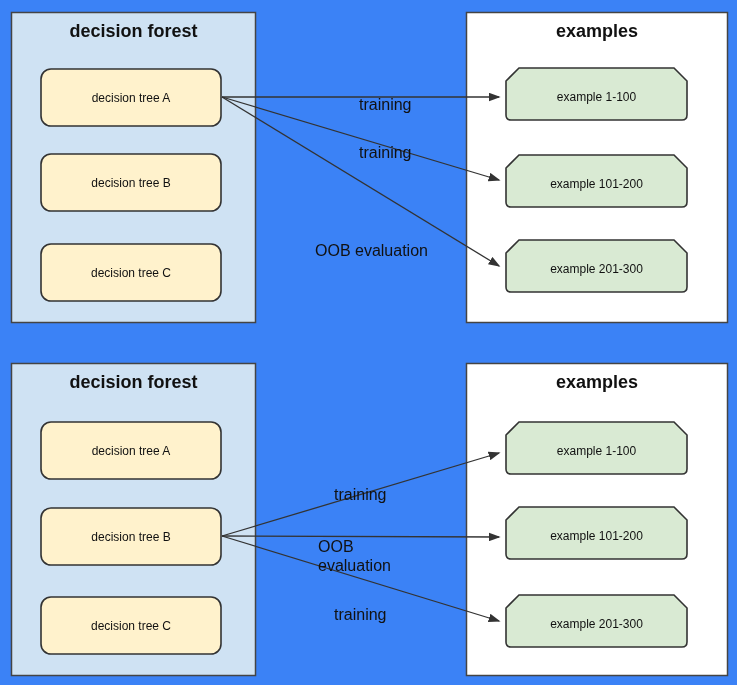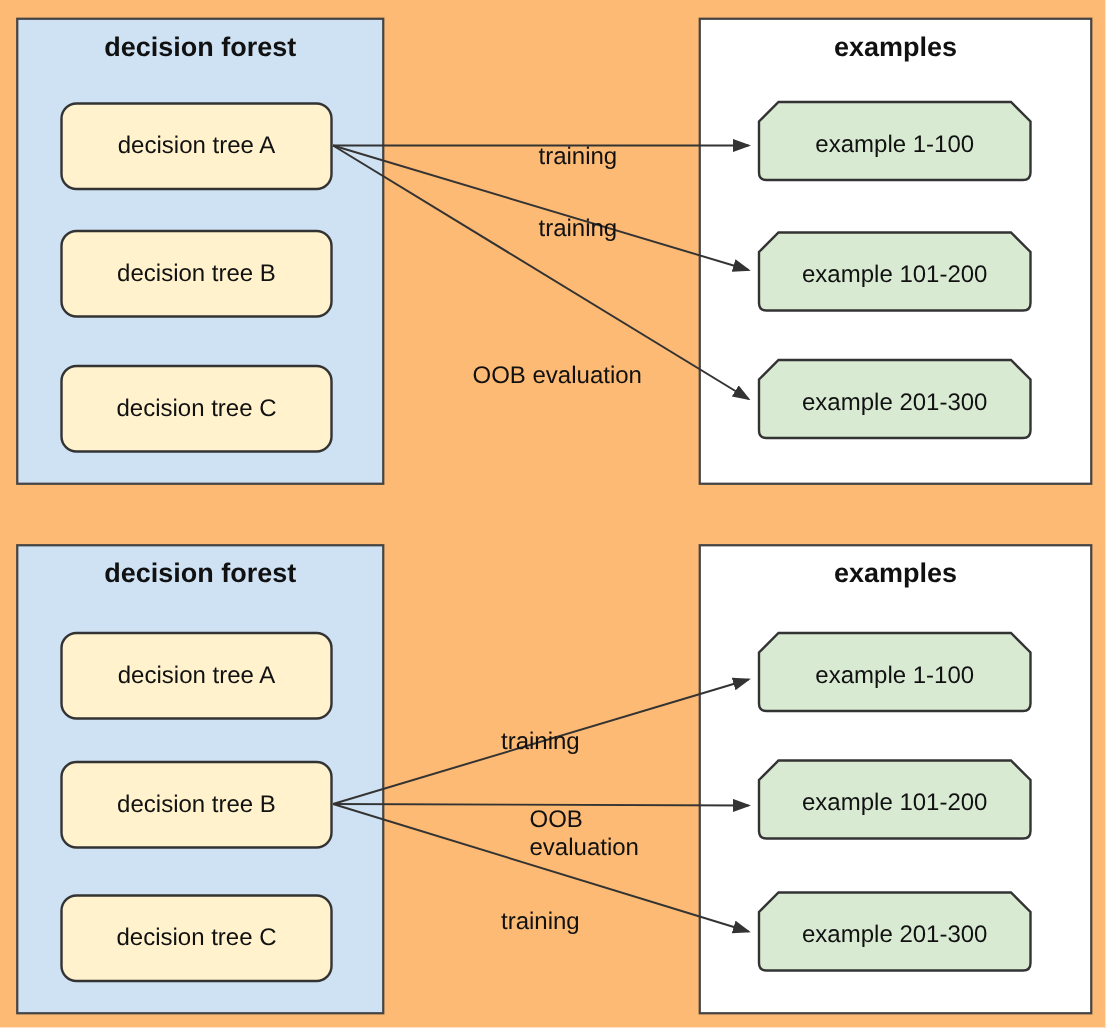--- a/index.html
+++ b/index.html
@@ -1,37 +1,37 @@
 <!DOCTYPE html>
 <html><head>
 <meta charset="utf-8">
 <style>
   html, body { margin: 0; padding: 0; background: #ffffff; }
   .canvas {
     position: relative;
     width: 737px;
     height: 685px;
-    background: #fdba74;
+    background: #3b82f6;
     font-family: "Liberation Sans", "DejaVu Sans", sans-serif;
     color: #000000;
     overflow: hidden;
   }
   .canvas svg { position: absolute; left: 0; top: 0; }
   .lbl { position: absolute; color: #111; }
   .panel-title {
     font-size: 18px;
     font-weight: bold;
     line-height: 22px;
     text-align: center;
   }
   .node-label {
     display: flex;
     align-items: center;
     justify-content: center;
-    font-size: 16px;
+    font-size: 12px;
     line-height: 18px;
     text-align: right;
   }
   .arrow-label {
     font-size: 16px;
     line-height: 19px;
     white-space: pre-line;
     margin-top: 20px;
   }
 </style>
@@ -98,17 +98,17 @@
 
   <div class="lbl node-label" style="left:41px; top:422px; width:180px; height:57px;">decision tree A</div>
   <div class="lbl node-label" style="left:41px; top:508px; width:180px; height:57px;">decision tree B</div>
   <div class="lbl node-label" style="left:41px; top:597px; width:180px; height:57px;">decision tree C</div>
 
   <div class="lbl node-label" style="left:506px; top:422px; width:181px; height:57px;">example 1-100</div>
   <div class="lbl node-label" style="left:506px; top:507px; width:181px; height:57px;">example 101-200</div>
   <div class="lbl node-label" style="left:506px; top:595px; width:181px; height:57px;">example 201-300</div>
 
   <div class="lbl arrow-label" style="left:334px; top:465px;">training</div>
-  <div class="lbl arrow-label" style="left:353px; top:517px;">OOB
+  <div class="lbl arrow-label" style="left:318px; top:517px;">OOB
 evaluation</div>
   <div class="lbl arrow-label" style="left:334px; top:585px;">training</div>
 
 </div>
 
 </body></html>

